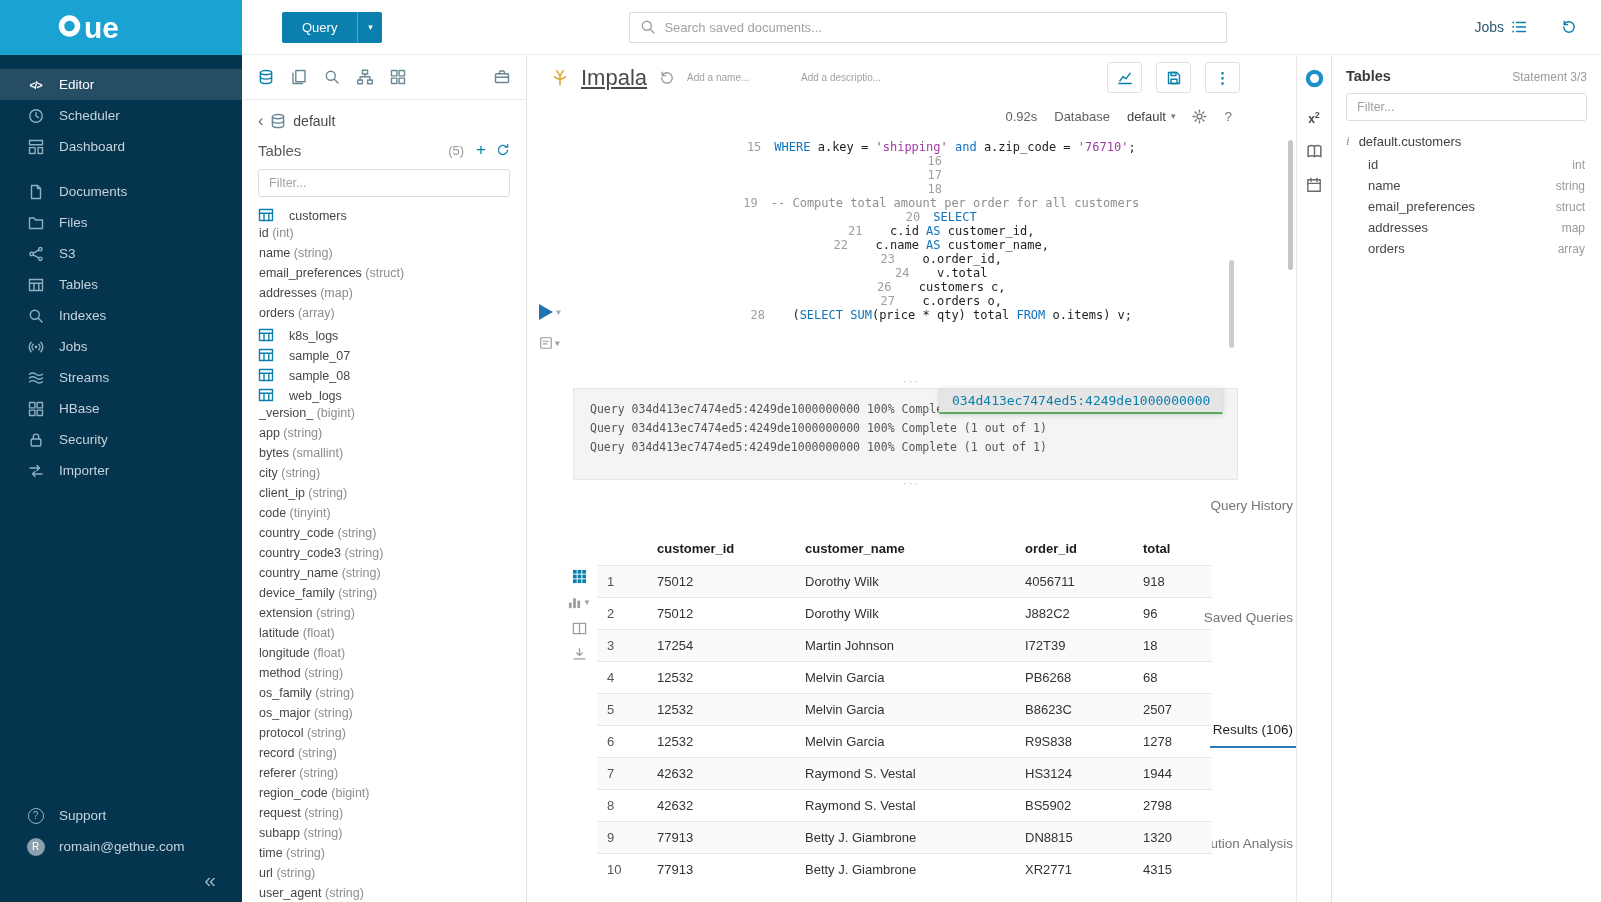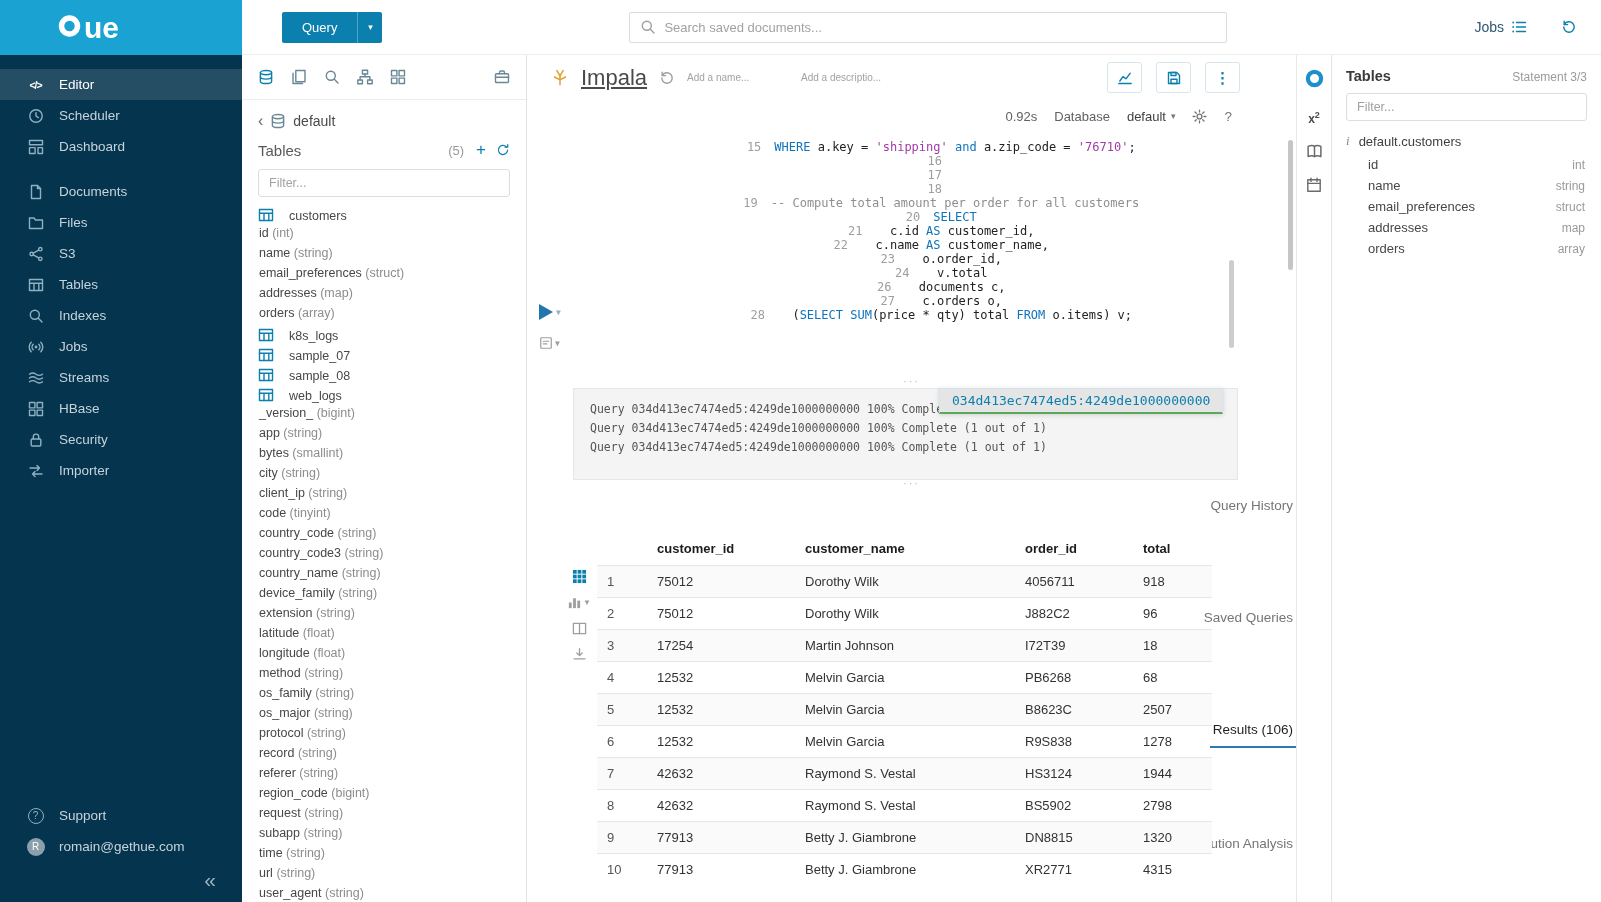--- a/index.html
+++ b/index.html
@@ -646,21 +646,21 @@
               <div class="code-line"><span class="gutter">15</span><span class="code-text"><span class="tok-kw">WHERE</span> a.key = <span class="tok-str">'shipping'</span> <span class="tok-kw">and</span> a.zip_code = <span class="tok-str">'76710'</span>;</span></div>
               <div class="code-line"><span class="gutter">16</span><span class="code-text"></span></div>
               <div class="code-line"><span class="gutter">17</span><span class="code-text"></span></div>
               <div class="code-line"><span class="gutter">18</span><span class="code-text"></span></div>
               <div class="code-line"><span class="gutter">19</span><span class="code-text"><span class="tok-com">-- Compute total amount per order for all customers</span></span></div>
               <div class="code-line"><span class="gutter">20</span><span class="code-text"><span class="tok-kw">SELECT</span></span></div>
               <div class="code-line"><span class="gutter">21</span><span class="code-text">  c.id <span class="tok-kw">AS</span> customer_id,</span></div>
               <div class="code-line"><span class="gutter">22</span><span class="code-text">  c.name <span class="tok-kw">AS</span> customer_name,</span></div>
               <div class="code-line"><span class="gutter">23</span><span class="code-text">  o.order_id,</span></div>
               <div class="code-line"><span class="gutter">24</span><span class="code-text">  v.total</span></div>
-              <div class="code-line"><span class="gutter">26</span><span class="code-text">  documents c,</span></div>
+              <div class="code-line"><span class="gutter">26</span><span class="code-text">  customers c,</span></div>
               <div class="code-line"><span class="gutter">27</span><span class="code-text">  c.orders o,</span></div>
               <div class="code-line"><span class="gutter">28</span><span class="code-text">  (<span class="tok-kw">SELECT</span> <span class="tok-kw">SUM</span>(price * qty) total <span class="tok-kw">FROM</span> o.items) v;</span></div>
             </div>
           <div class="run-controls">
             <div class="play"></div>
             <div class="play-caret">▼</div>
           </div>
           <div class="explain">
             <span class="i">
                 <svg width="14" height="14" viewBox="0 0 16 16" fill="none" stroke="currentColor" stroke-width="1.4" stroke-linecap="round" stroke-linejoin="round">

